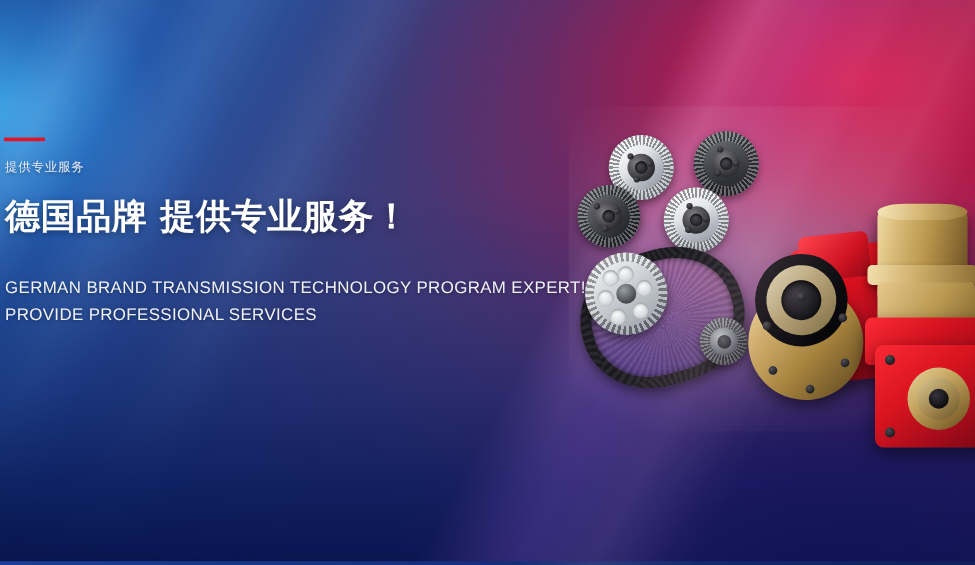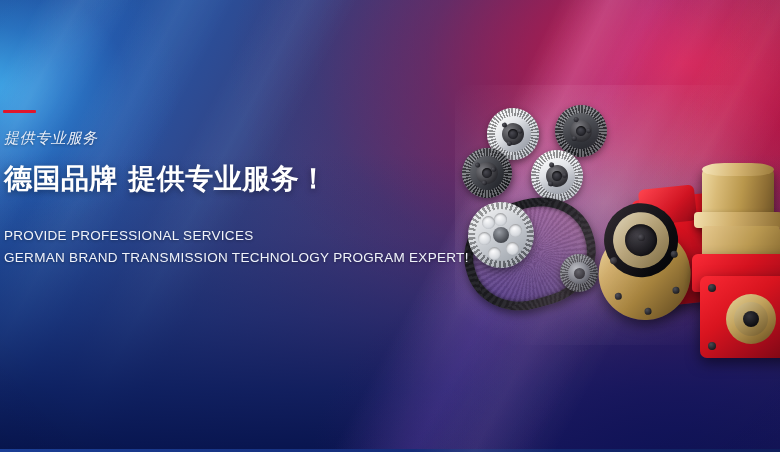--- a/index.html
+++ b/index.html
@@ -96,25 +96,24 @@
   .copy {
     position:absolute; left:2px; top:110px; z-index:40;
     width:430px;
   }
   .accent-rule {
     width:33px; height:3px; background:#e0162c;
     margin:0 0 16px 1px;
     border-radius:1px;
   }
   .eyebrow {
-    font-size:15px; color:#e9eef8; letter-spacing:.6px;
+    font-size:10px; color:#e9eef8; letter-spacing:.6px;
     margin:0 0 14px 2px; line-height:1.25;
     text-shadow:0 1px 3px rgba(0,0,0,.35);
     font-family:"DejaVu Sans","Liberation Sans",sans-serif;
-    font-style:italic;
   }
   .headline {
     font-size:28px; font-weight:bold; color:#ffffff;
     letter-spacing:.5px; line-height:1.2;
     margin:0 0 30px 2px; white-space:nowrap;
     text-shadow:0 2px 6px rgba(0,0,0,.38);
     font-family:"DejaVu Sans","Liberation Sans",sans-serif;
   }
   .sub-en {
     font-size:13.5px; color:#f0f3fa; letter-spacing:.3px;
@@ -466,19 +465,19 @@
     </div>
   </div>
 
   <div class="gloss-overlay"></div>
 
   <div class="copy">
     <div class="accent-rule"></div>
     <div class="eyebrow">提供专业服务</div>
     <div class="headline">德国品牌 提供专业服务！</div>
     <div class="sub-en">
+      <div>GERMAN BRAND TRANSMISSION TECHNOLOGY PROGRAM EXPERT!</div>
       <div>PROVIDE PROFESSIONAL SERVICES</div>
-      <div>GERMAN BRAND TRANSMISSION TECHNOLOGY PROGRAM EXPERT!</div>
     </div>
   </div>
 
   <div class="bg-bottom-line"></div>
 </div>
 
 </body></html>

